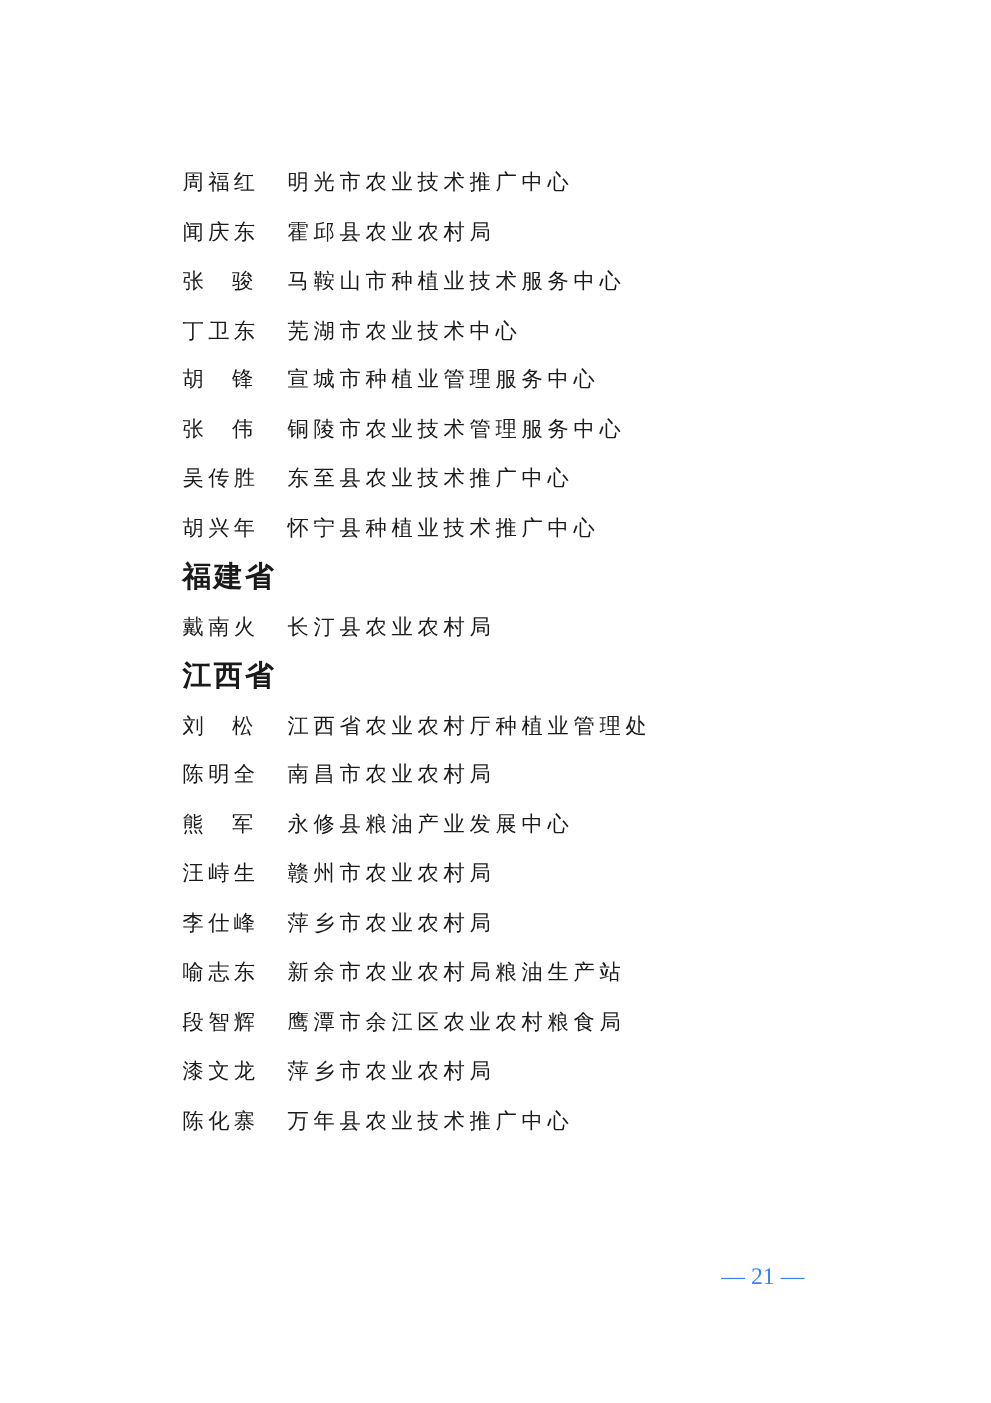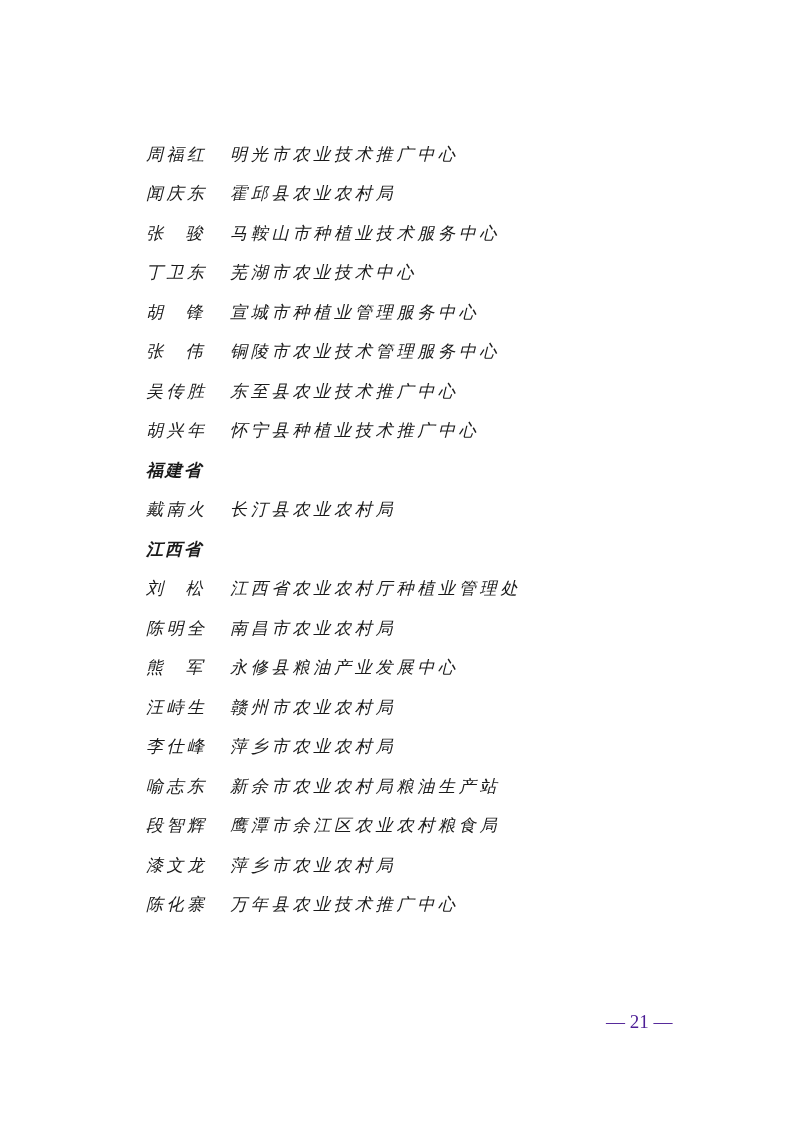--- a/index.html
+++ b/index.html
@@ -19,50 +19,49 @@
       position: absolute;
       left: 146px;
       top: 134px;
       width: 600px;
     }
     .row {
       height: 39.5px;
       line-height: 24px;
       font-size: 17px;
       display: flex;
-      align-items: center;
+      align-items: flex-start;
       white-space: nowrap;
-      font-style: italic;
     }
     .name {
       width: 84px;
       letter-spacing: 3.5px;
       flex: none;
     }
     .name .spread {
       display: flex;
       justify-content: space-between;
       width: 60px;
     }
     .org {
       letter-spacing: 3.8px;
     }
     .province {
       font-weight: bold;
       font-family: "DejaVu Sans", "Liberation Sans", sans-serif;
       letter-spacing: 2px;
-      font-size: 17px;
+      font-size: 23px;
     }
     .page-num {
       position: absolute;
-      left: 606px;
+      left: 577px;
       top: 1011px;
       font-family: "Liberation Serif", "DejaVu Serif", serif;
       font-size: 19px;
-      color: #4c1d95;
+      color: #3b82f6;
       white-space: nowrap;
     }
   </style>
 </head>
 <body>
 
 <div class="list" id="list">
     <div class="row">
       <span class="name">周福红</span>
       <span class="org">明光市农业技术推广中心</span>

